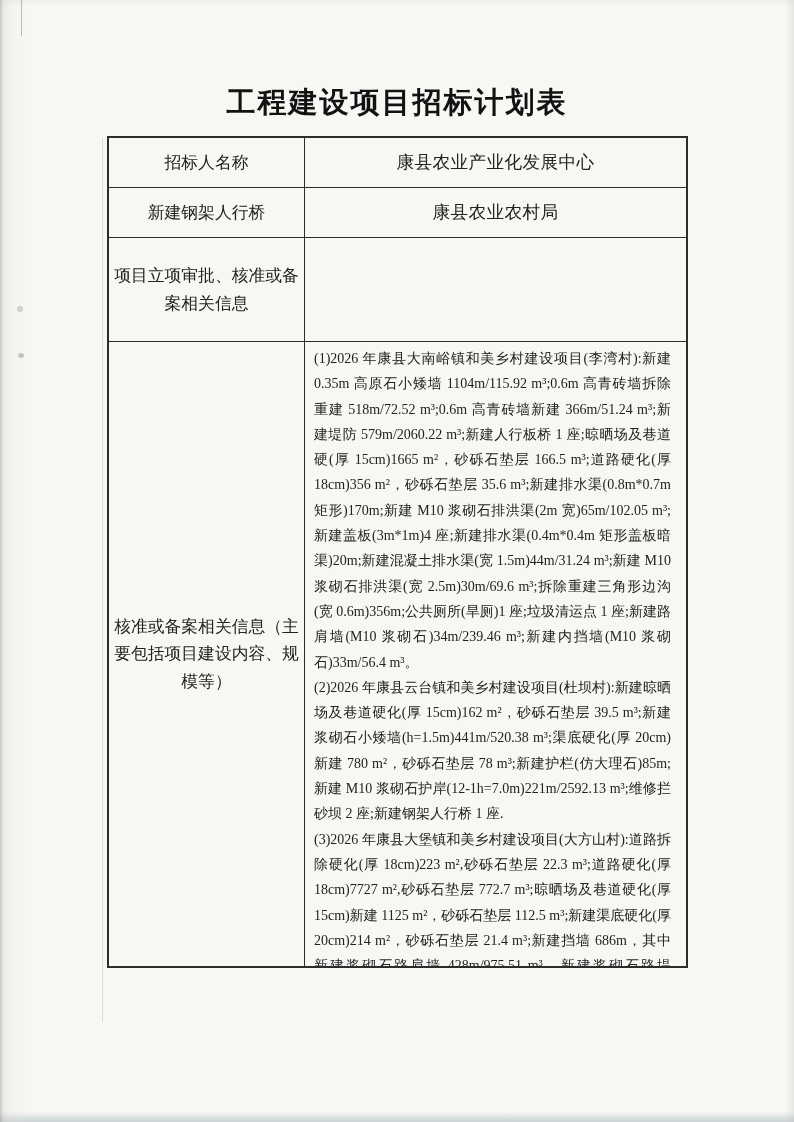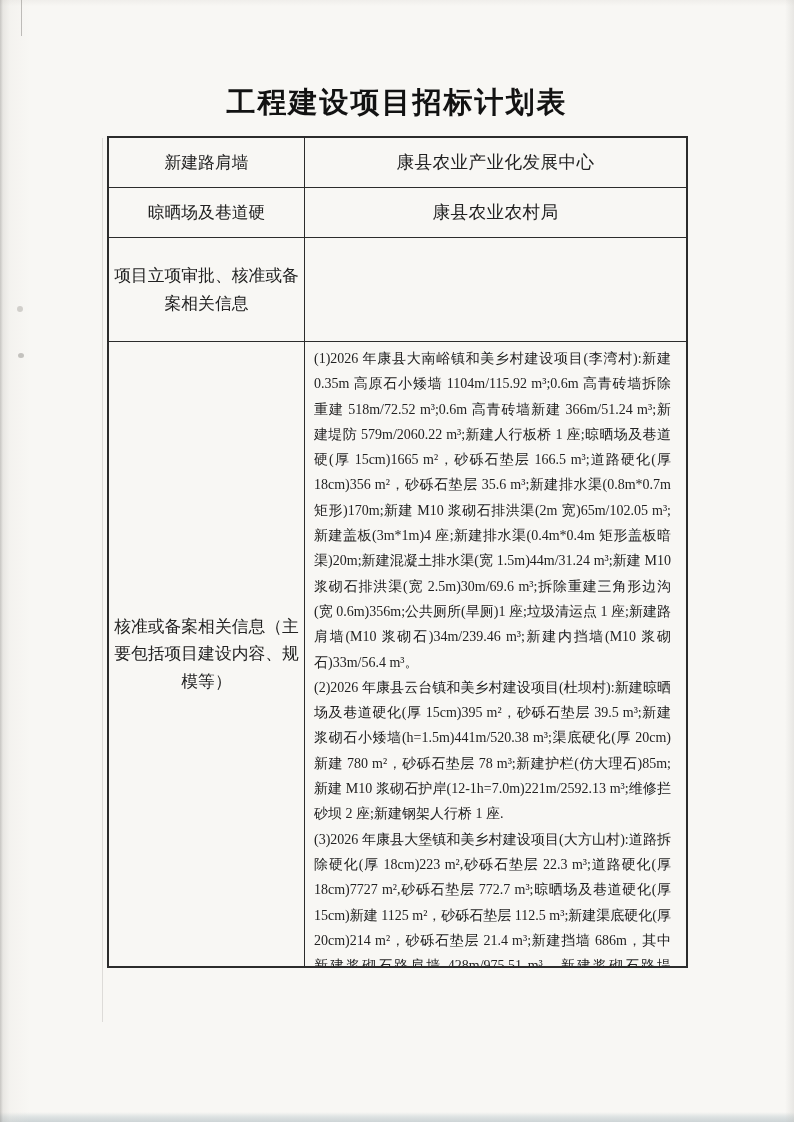--- a/index.html
+++ b/index.html
@@ -78,37 +78,37 @@
   <div class="artifact fold-line-top-left"></div>
   <div class="artifact speck-1"></div>
   <div class="artifact speck-2"></div>
   <div class="artifact table-shadow-line"></div>
 
   <div class="doc-title">工程建设项目招标计划表</div>
 
   <div class="bid-table">
 
     <div class="t-row r1">
-      <div class="cell label">新建路肩墙</div>
+      <div class="cell label">招标人名称</div>
       <div class="cell value">康县农业产业化发展中心</div>
     </div>
 
 
     <div class="t-row r3">
-      <div class="cell label">晾晒场及巷道硬</div>
+      <div class="cell label">新建钢架人行桥</div>
       <div class="cell value">康县农业农村局</div>
     </div>
 
     <div class="t-row r4">
       <div class="cell label">项目立项审批、核准或备案相关信息</div>
     </div>
 
     <div class="t-row r5">
       <div class="cell label">核准或备案相关信息（主要包括项目建设内容、规模等）</div>
       <div class="cell value content">
         <p>(1)2026 年康县大南峪镇和美乡村建设项目(李湾村):新建 0.35m 高原石小矮墙 1104m/115.92 m³;0.6m 高青砖墙拆除重建 518m/72.52 m³;0.6m 高青砖墙新建 366m/51.24 m³;新建堤防 579m/2060.22 m³;新建人行板桥 1 座;晾晒场及巷道硬(厚 15cm)1665 m²，砂砾石垫层 166.5 m³;道路硬化(厚 18cm)356 m²，砂砾石垫层 35.6 m³;新建排水渠(0.8m*0.7m 矩形)170m;新建 M10 浆砌石排洪渠(2m 宽)65m/102.05 m³;新建盖板(3m*1m)4 座;新建排水渠(0.4m*0.4m 矩形盖板暗渠)20m;新建混凝土排水渠(宽 1.5m)44m/31.24 m³;新建 M10 浆砌石排洪渠(宽 2.5m)30m/69.6 m³;拆除重建三角形边沟(宽 0.6m)356m;公共厕所(旱厕)1 座;垃圾清运点 1 座;新建路肩墙(M10 浆砌石)34m/239.46 m³;新建内挡墙(M10 浆砌石)33m/56.4 m³。</p>
-        <p>(2)2026 年康县云台镇和美乡村建设项目(杜坝村):新建晾晒场及巷道硬化(厚 15cm)395 m²，砂砾石垫层 39.5 m³;新建浆砌石小矮墙(h=1.5m)441m/520.38 m³;渠底硬化(厚 20cm)新建 780 m²，砂砾石垫层 78 m³;新建护栏(仿大理石)85m;新建 M10 浆砌石护岸(12-1h=7.0m)221m/2592.13 m³;维修拦砂坝 2 座;新建钢架人行桥 1 座.</p>
+        <p>(2)2026 年康县云台镇和美乡村建设项目(杜坝村):新建晾晒场及巷道硬化(厚 15cm)162 m²，砂砾石垫层 39.5 m³;新建浆砌石小矮墙(h=1.5m)441m/520.38 m³;渠底硬化(厚 20cm)新建 780 m²，砂砾石垫层 78 m³;新建护栏(仿大理石)85m;新建 M10 浆砌石护岸(12-1h=7.0m)221m/2592.13 m³;维修拦砂坝 2 座;新建钢架人行桥 1 座.</p>
         <p>(3)2026 年康县大堡镇和美乡村建设项目(大方山村):道路拆除硬化(厚 18cm)223 m²,砂砾石垫层 22.3 m³;道路硬化(厚 18cm)7727 m²,砂砾石垫层 772.7 m³;晾晒场及巷道硬化(厚 15cm)新建 1125 m²，砂砾石垫层 112.5 m³;新建渠底硬化(厚 20cm)214 m²，砂砾石垫层 21.4 m³;新建挡墙 686m，其中新建浆砌石路肩墙 428m/975.51 m³，新建浆砌石路堤 258m/568.95 m³，新建埋石砼路堤 13m/C20 埋石砼 65 m³;新建三角形边沟(宽 0.6m)1519m;新建波形护栏 522m;新建盖板排水</p>
       </div>
     </div>
 
   </div>
 </div>
 
 </body></html>

